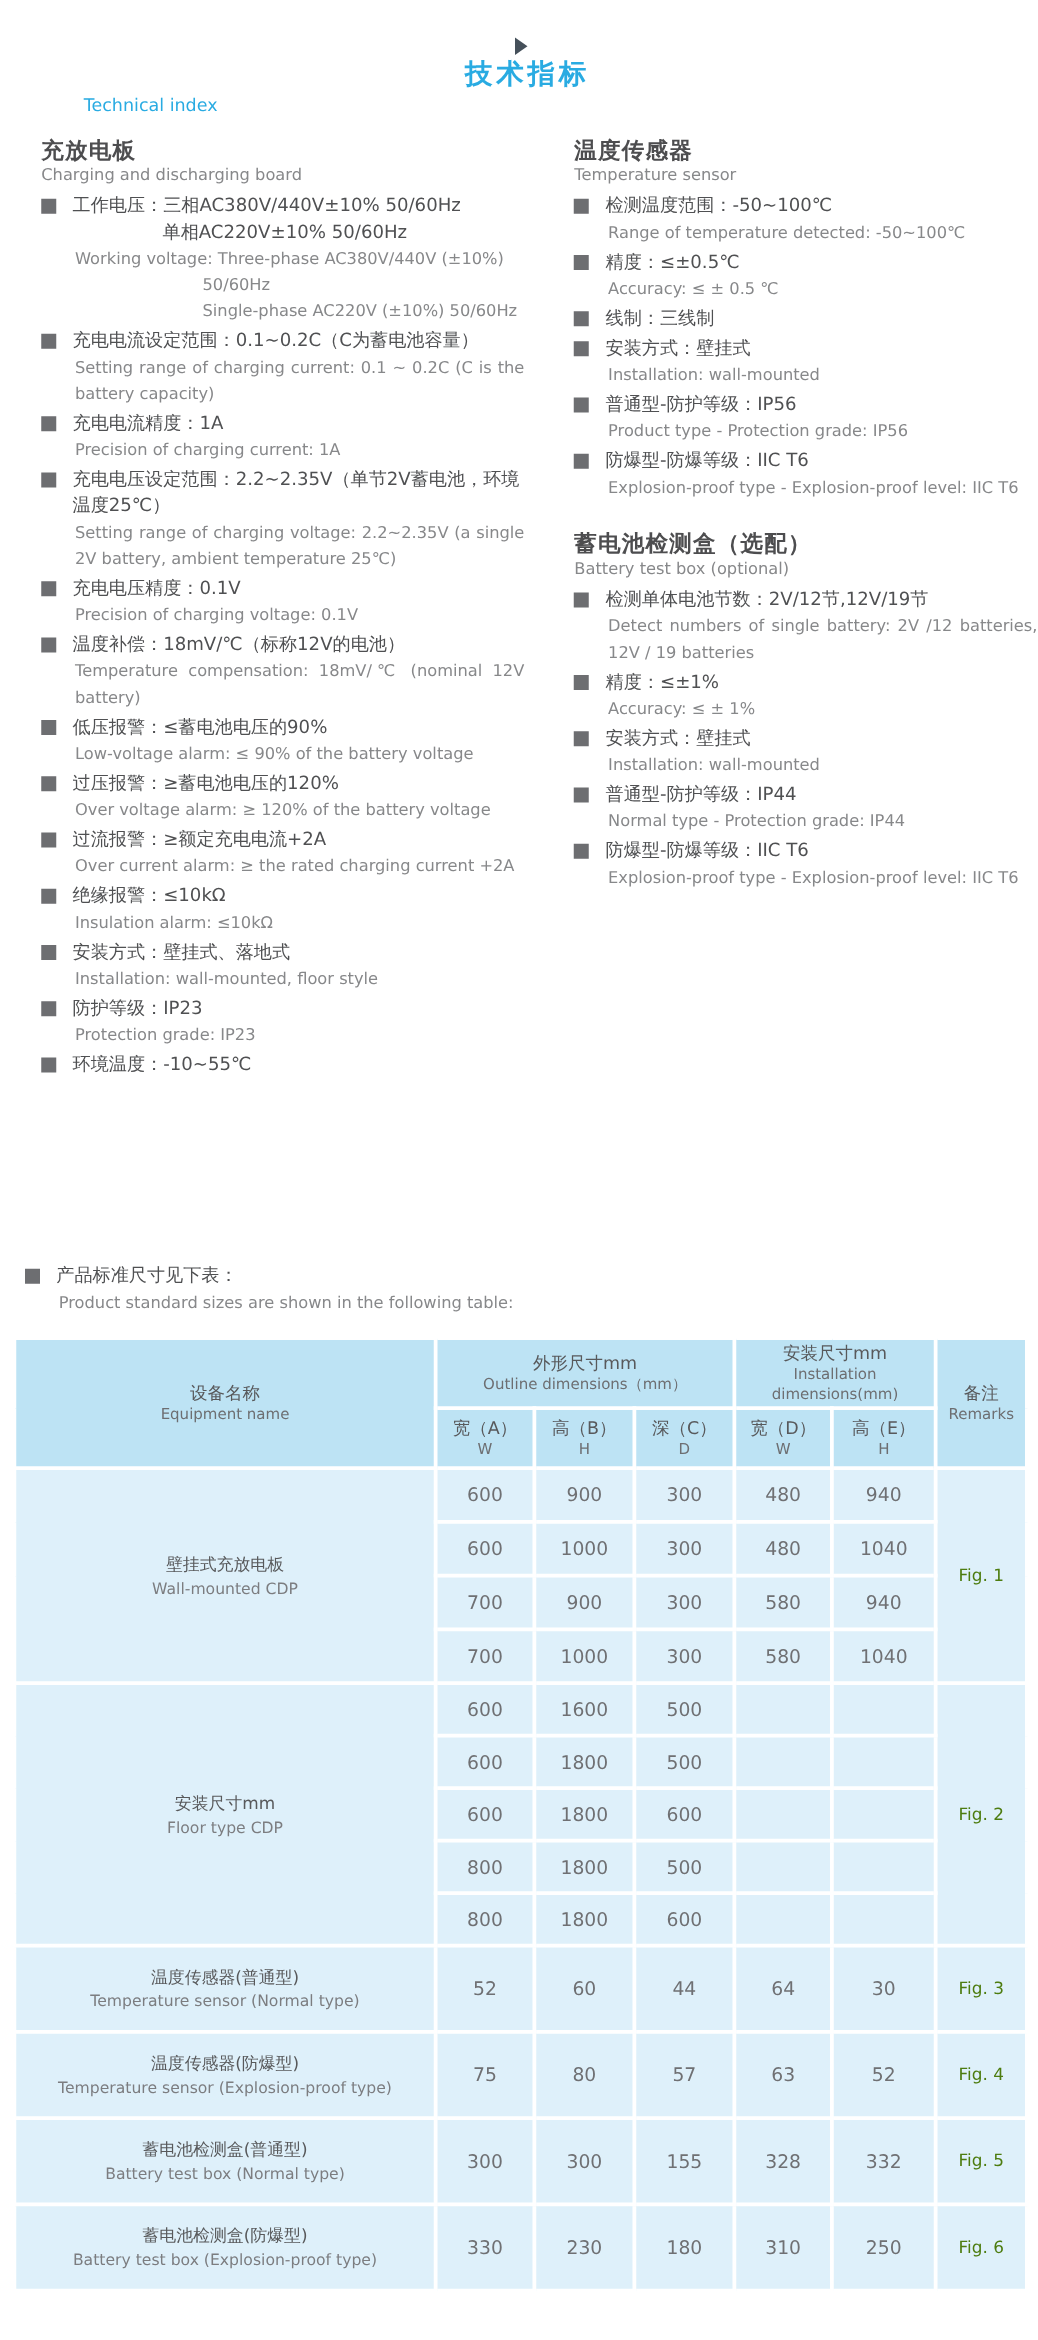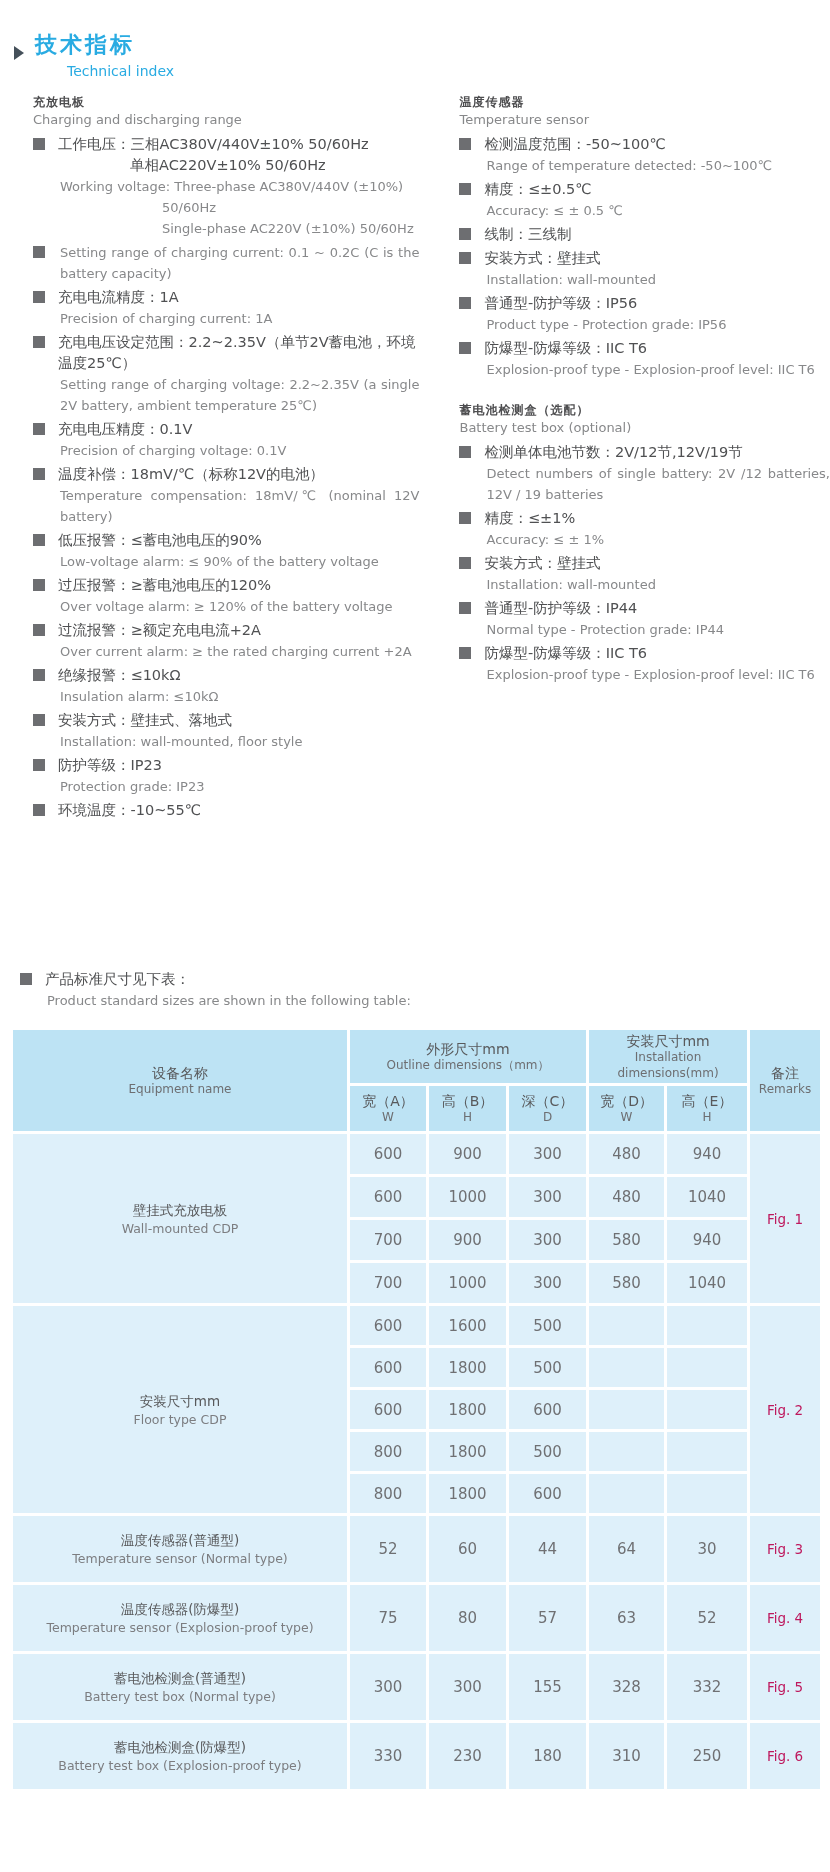--- a/index.html
+++ b/index.html
@@ -2,30 +2,30 @@
 <html style="--accent: #29abe2; --bullet: #6d6e71; --thbg: #bde3f4; --tdbg: #def0fa;"><head>
 <meta charset="utf-8">
 <style>
   * { margin:0; padding:0; box-sizing:border-box; }
   html,body { background:#ffffff; }
   body { font-family:"DejaVu Sans","Liberation Sans",sans-serif; color:#4f5052; }
   .page { position:relative; width:830px; height:1872px; background:#fff; overflow:hidden; }
 
   
   .header { padding:30px 0 0 14px; }
-  .title-row { display:flex; align-items:flex-end; }
+  .title-row { display:flex; align-items:center;flex-direction:column; }
   .tri { width:0; height:0; border-left:10px solid #45505a; border-top:7px solid transparent; border-bottom:7px solid transparent; margin-right:11px; }
   .title-cn { font-size:22px; font-weight:600; letter-spacing:3px; color:var(--accent,#29abe2); }
   .title-en { font-size:14px; color:var(--accent,#29abe2); margin:3px 0 0 53px; }
 
   
   .cols { display:flex; margin-top:15px; }
   .col-left  { width:388px; margin-left:33px; }
   .col-right { width:372px; margin-left:40px; }
-  .sec-cn { font-size:12px; font-weight:bold; color:#4d4d4f; letter-spacing:1px; }
+  .sec-cn { font-size:18px; font-weight:bold; color:#4d4d4f; letter-spacing:1px; }
   .sec-en { font-size:13px; color:#87888a; margin:1px 0 7px; }
   .sec2 { margin-top:22px; }
 
   .item { position:relative; padding-left:25px; margin-bottom:3px; }
   .bullet { position:absolute; left:0; top:4px; width:12px; height:12px; background:var(--bullet,#6d6e71); }
   .cn { font-size:14.5px; color:#4f5052; line-height:21px; }
   .cn-cont { padding-left:72px; }
   .en { font-size:13px; color:#87888a; line-height:21px; text-align:justify; padding-left:2px; }
   .en-cont { padding-left:104px; text-align:left; }
 
@@ -37,21 +37,21 @@
   .size-table th, .size-table td { border:3px solid #ffffff; text-align:center; vertical-align:middle; padding:2px; }
   .size-table thead th { background:var(--thbg,#bde3f4); font-weight:normal; color:#58595b; }
   .size-table thead tr.row1 { height:44px; }
   .size-table thead tr.row2 { height:48px; }
   .th-cn { font-size:14px; line-height:1.3; color:#58595b; }
   .th-en { font-size:12px; line-height:1.3; color:#6d6e71; }
   .size-table tbody td { background:var(--tdbg,#def0fa); }
   .size-table tbody td.num { font-size:15px; color:#6f7073; }
   .size-table tbody td.eq { font-size:13.5px; color:#58595b; line-height:1.4; }
   .eq-en { font-size:12.5px; color:#7c7d80; }
-  .size-table tbody td.remark { font-size:13.5px; color:#be185d; }
+  .size-table tbody td.remark { font-size:13.5px; color:#4d7c0f; }
   tr.g0 { height:43px; }
   tr.g1 { height:42px; }
   tr.g2, tr.g3, tr.g4, tr.g5 { height:69px; }
 </style>
 </head>
 <body>
 
 <div class="page">
 
   <div class="header">
@@ -59,32 +59,33 @@
       <span class="tri"></span>
       <span class="title-cn">技术指标</span>
     </div>
     <div class="title-en">Technical index</div>
   </div>
 
   <div class="cols">
     <div class="col-left">
       <section>
         <div class="sec-cn">充放电板</div>
-        <div class="sec-en">Charging and discharging range</div>
+        <div class="sec-en">Charging and discharging board</div>
         <div class="items">
             <div class="item">
               <span class="bullet"></span>
               <div class="cn">工作电压：三相AC380V/440V±10%  50/60Hz</div>
               <div class="cn cn-cont">单相AC220V±10%  50/60Hz</div>
               <div class="en">Working voltage: Three-phase AC380V/440V (±10%)</div>
               <div class="en en-cont">50/60Hz</div>
               <div class="en en-cont">Single-phase AC220V (±10%) 50/60Hz</div>
             </div>
             <div class="item">
               <span class="bullet"></span>
+              <div class="cn">充电电流设定范围：0.1~0.2C（C为蓄电池容量）</div>
               <div class="en">Setting range of charging current: 0.1 ~ 0.2C (C is the battery capacity)</div>
             </div>
             <div class="item">
               <span class="bullet"></span>
               <div class="cn">充电电流精度：1A</div>
               <div class="en">Precision of charging current: 1A</div>
             </div>
             <div class="item">
               <span class="bullet"></span>
               <div class="cn">充电电压设定范围：2.2~2.35V（单节2V蓄电池，环境温度25℃）</div>

